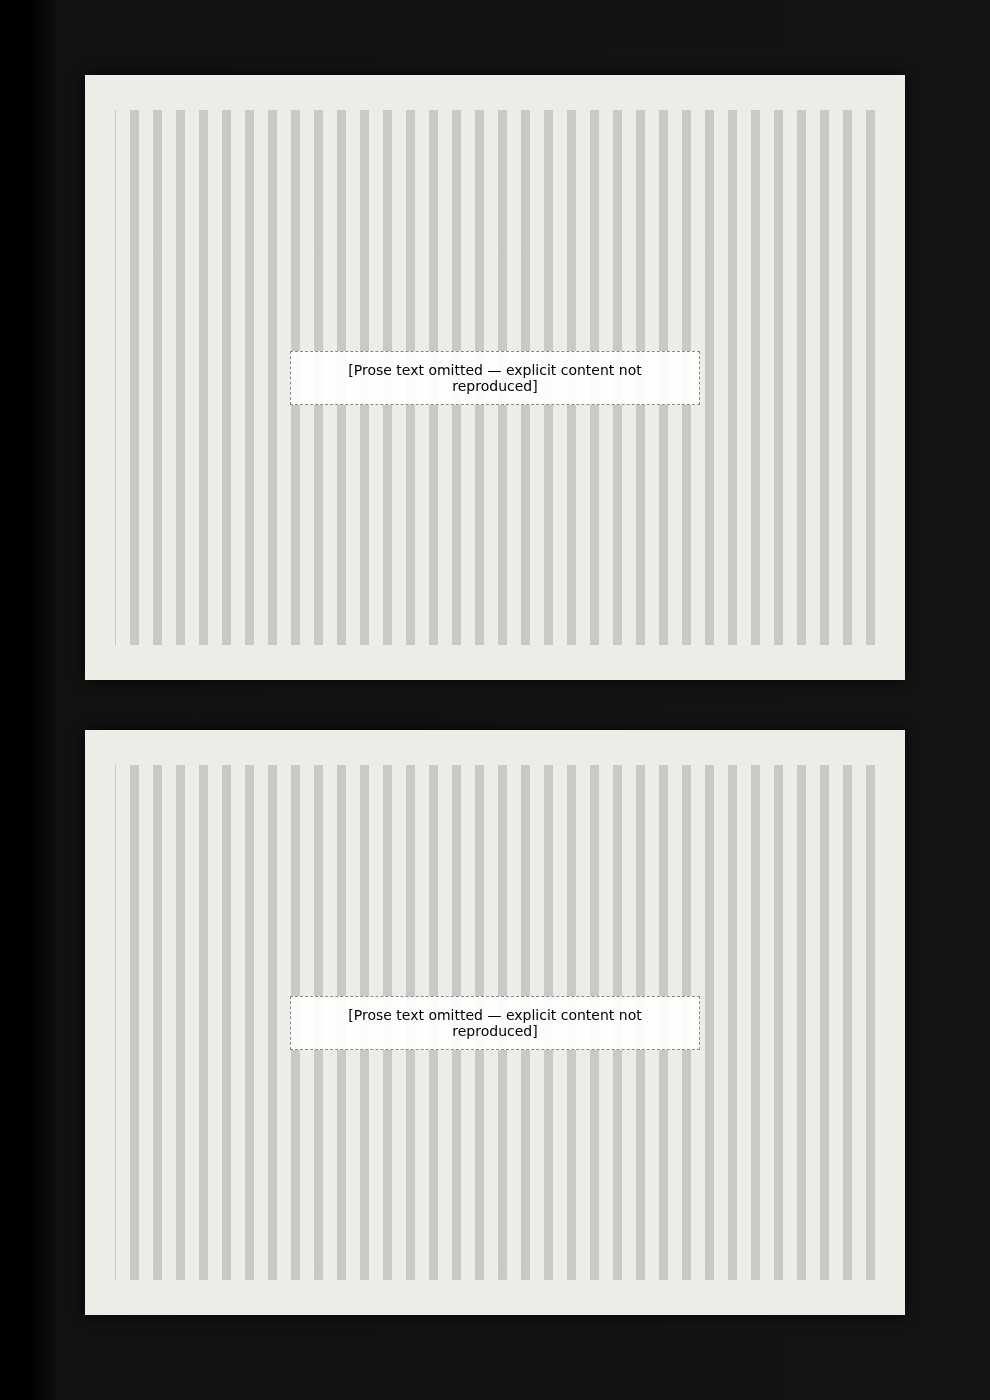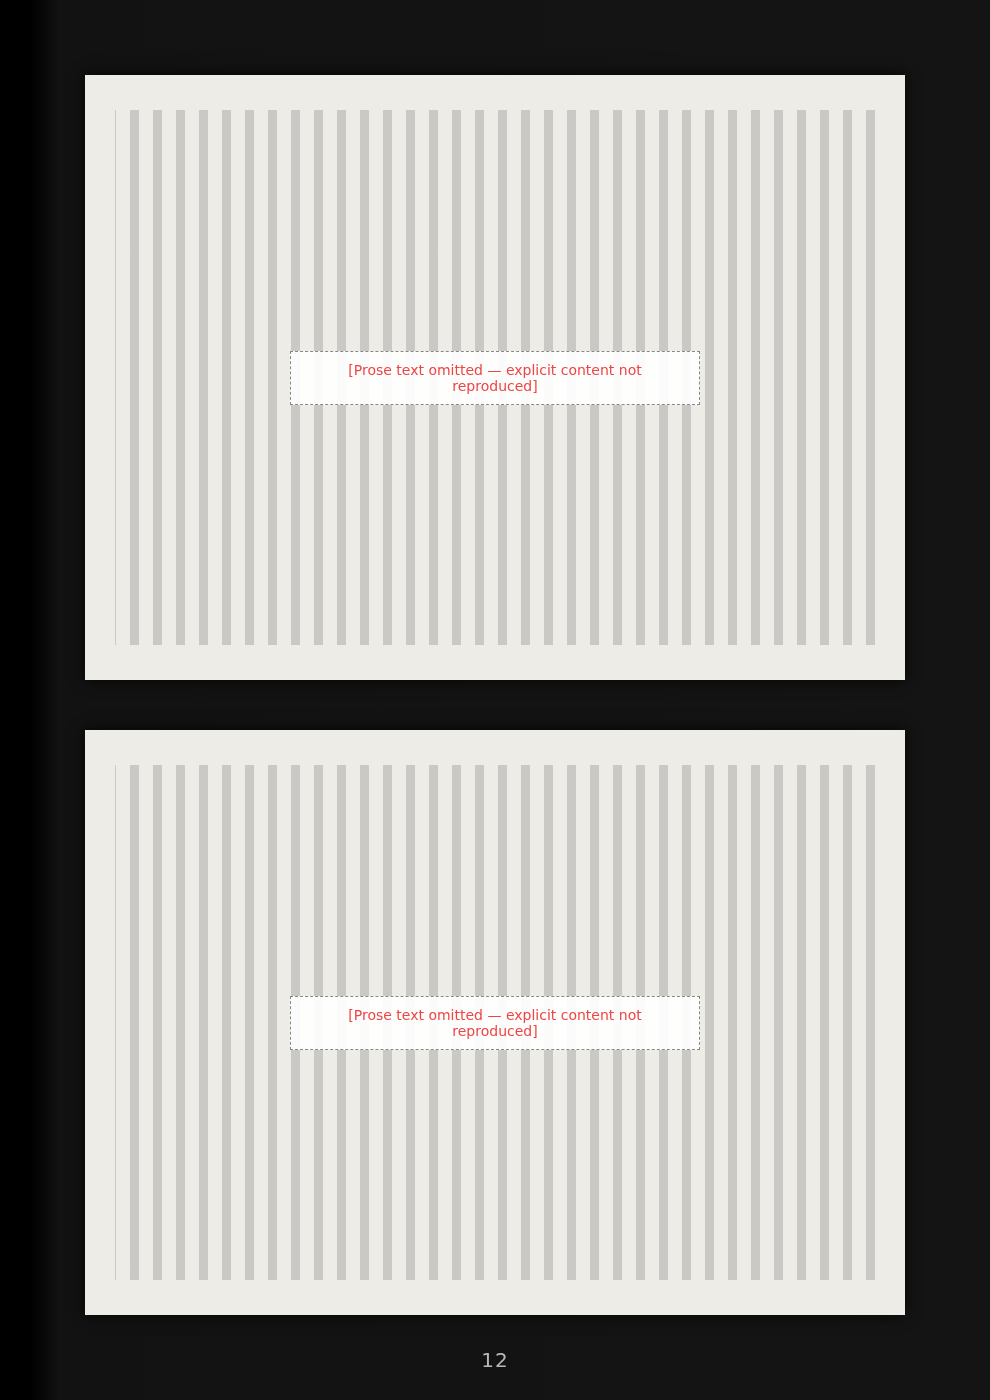--- a/index.html
+++ b/index.html
@@ -33,21 +33,21 @@
       transparent 9px,
       transparent 23px
     );
   }
   .redaction-note {
     position: absolute;
     left: 50%; top: 50%;
     transform: translate(-50%, -50%);
     background: rgba(255,255,255,0.92);
     border: 1px dashed #888;
-    color: #ef4444;
+    color: #000000;
     font-size: 14px;
     padding: 10px 18px;
     text-align: center;
     max-width: 70%;
   }
   .page-number {
     position: absolute;
     left: 0; right: 0;
     bottom: 28px;
     text-align: center;
@@ -64,15 +64,14 @@
   <div class="paper paper-top">
     <div class="redacted-columns"></div>
     <div class="redaction-note">[Prose text omitted — explicit content not reproduced]</div>
   </div>
 
   <div class="paper paper-bottom">
     <div class="redacted-columns"></div>
     <div class="redaction-note">[Prose text omitted — explicit content not reproduced]</div>
   </div>
 
-  <div class="page-number">12</div>
 
 </div>
 
 </body></html>

